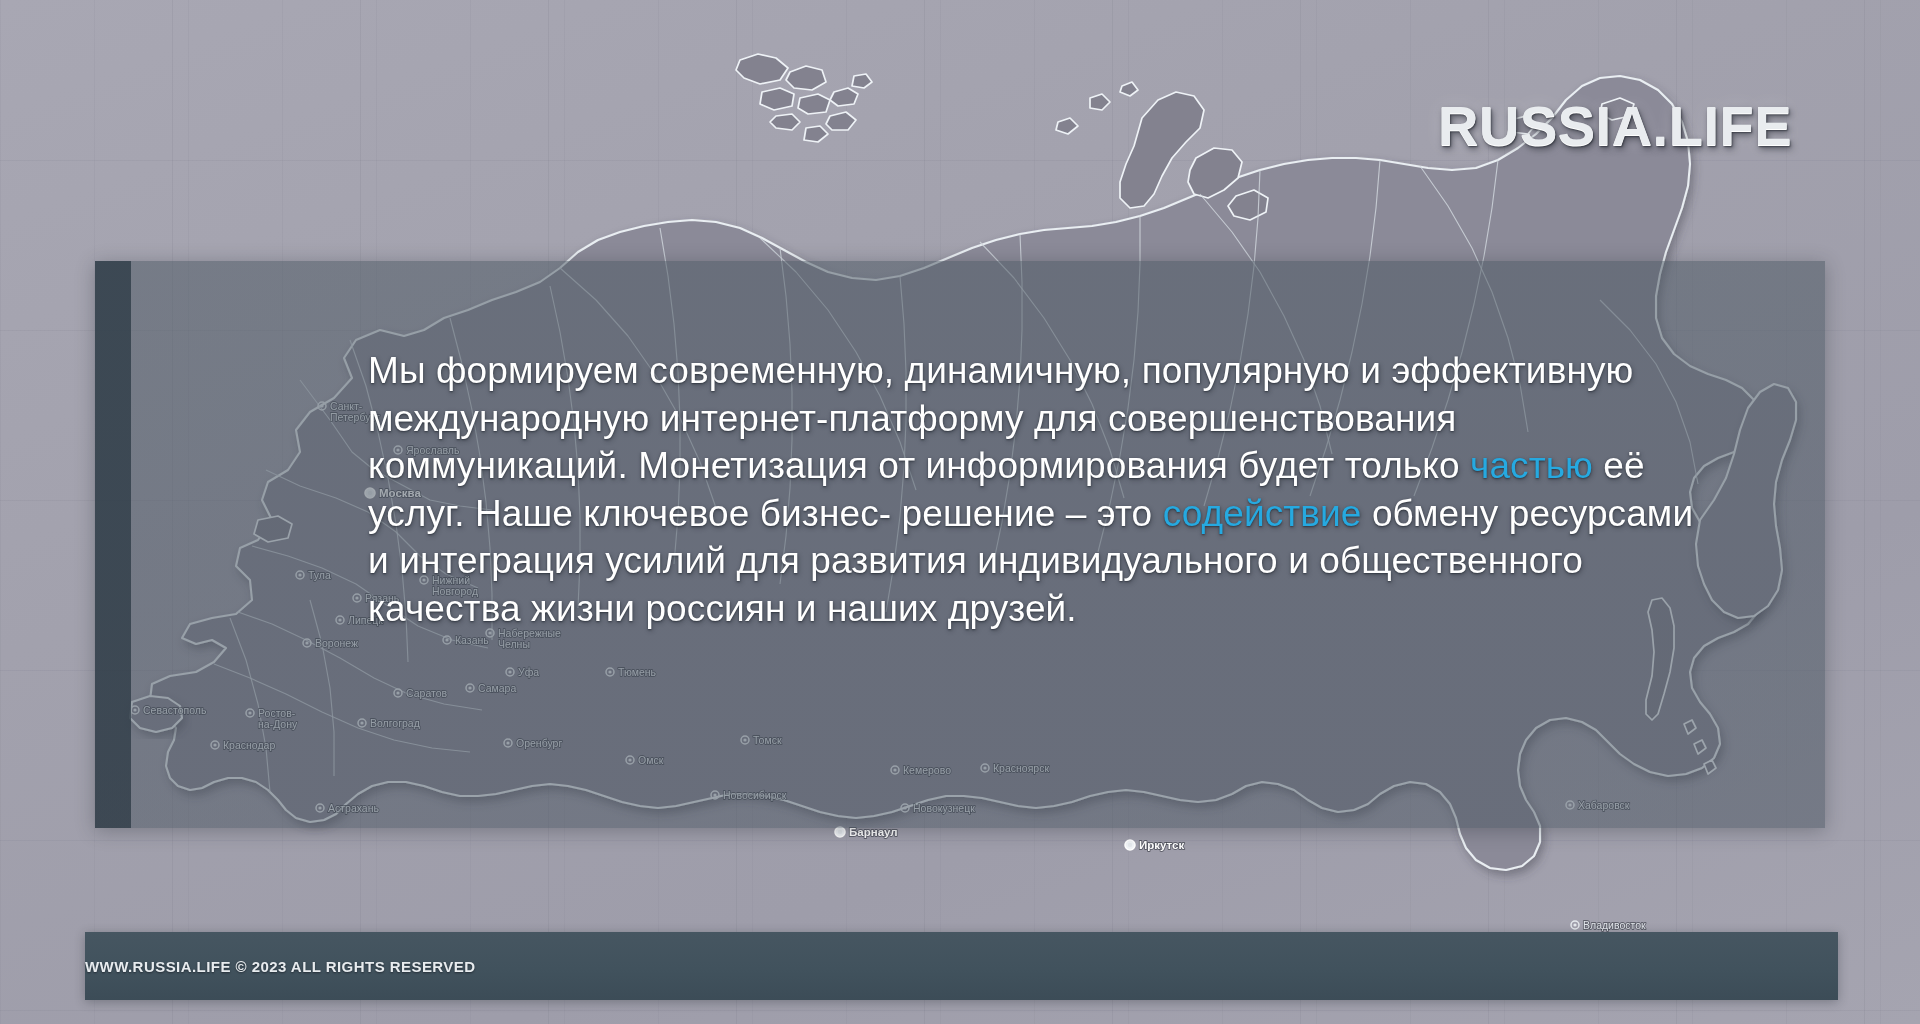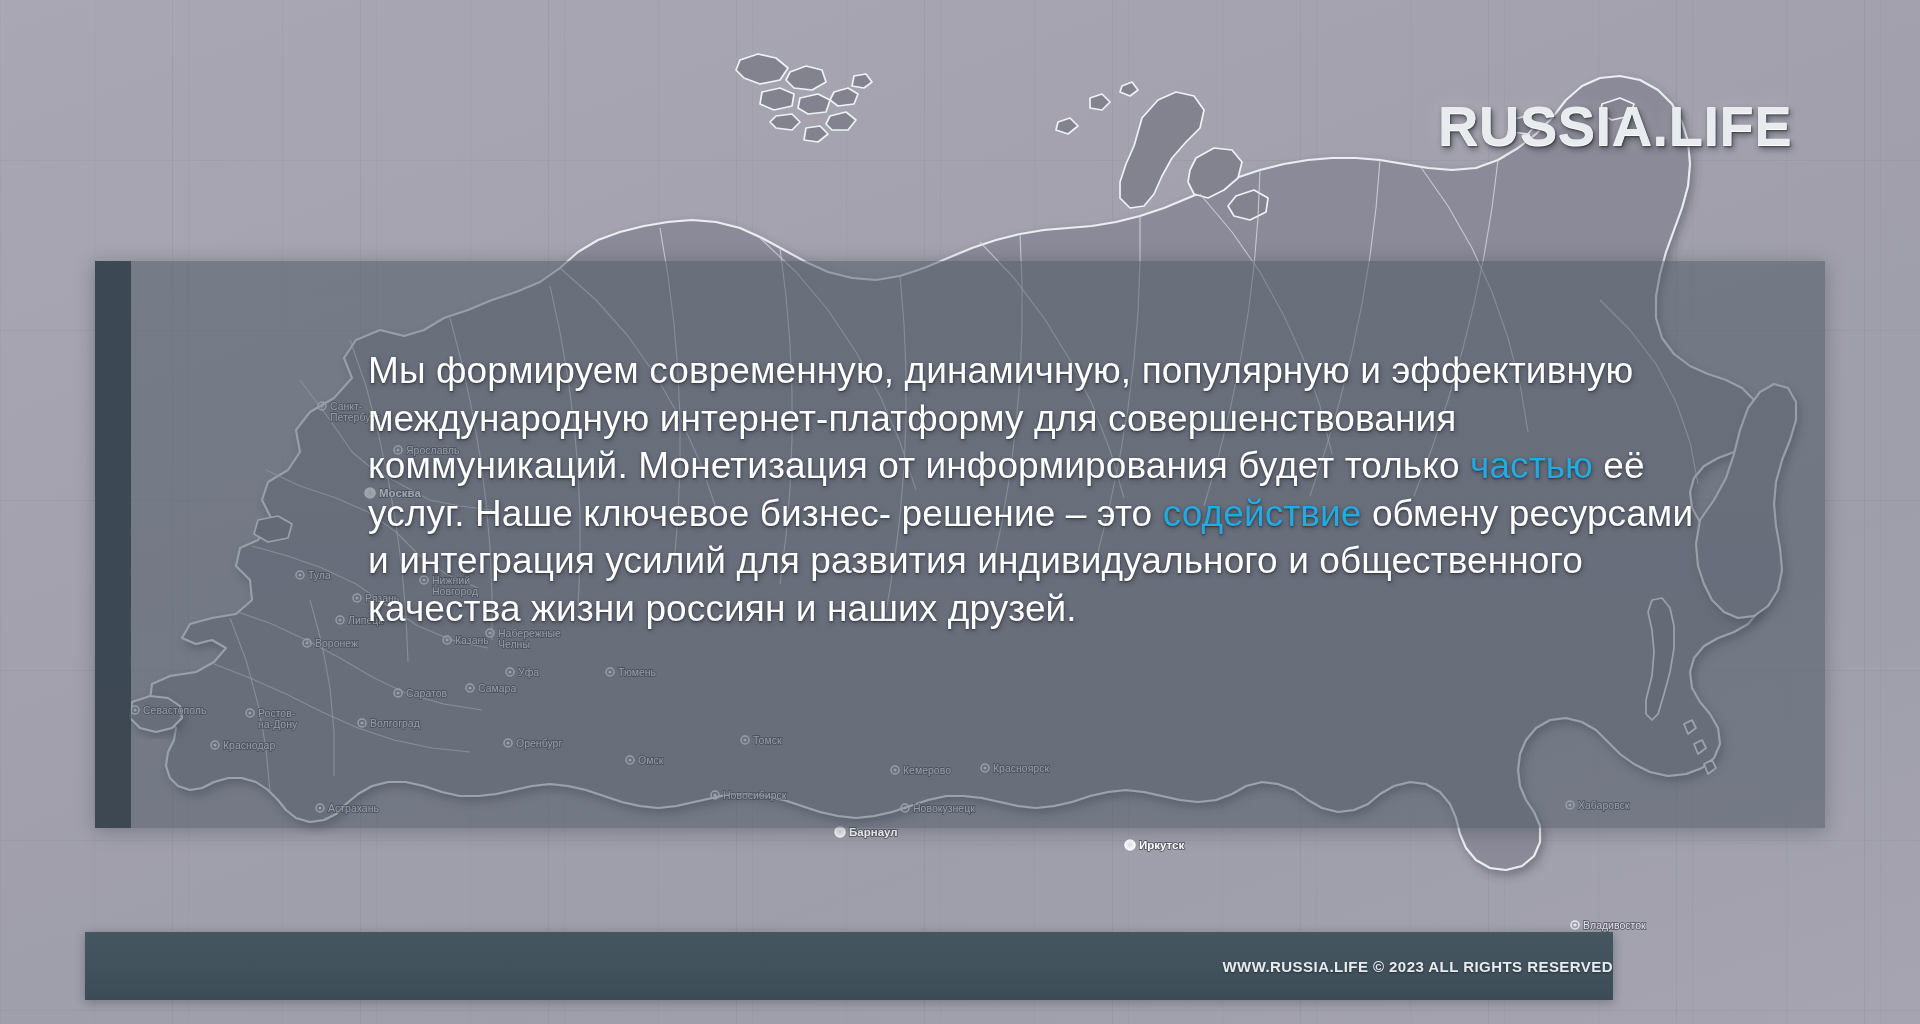--- a/index.html
+++ b/index.html
@@ -130,24 +130,24 @@
        1px 2px 5px rgba(25,30,38,.40);
     white-space:pre-wrap;
     margin-left:8px;
   }
   .hl{color:#26a9e0;}
 
   
   #footer{
     position:absolute;
     left:85px;top:932px;
-    width:1528px;height:68px;
+    width:1753px;height:68px;
     background:linear-gradient(180deg,#465661 0%,#41525d 55%,#3c4c57 100%);
     box-shadow:0 2px 10px rgba(30,36,44,.32);
-    display:flex;align-items:center;justify-content:flex-end;
+    display:flex;align-items:center;justify-content:flex-start;
   }
   #footer-text{
     color:#e8ecef;
     font-size:15px;
     font-weight:bold;
     letter-spacing:.45px;
     text-shadow:0 1px 2px rgba(20,25,32,.65);
     white-space:nowrap;
   }
 </style>

